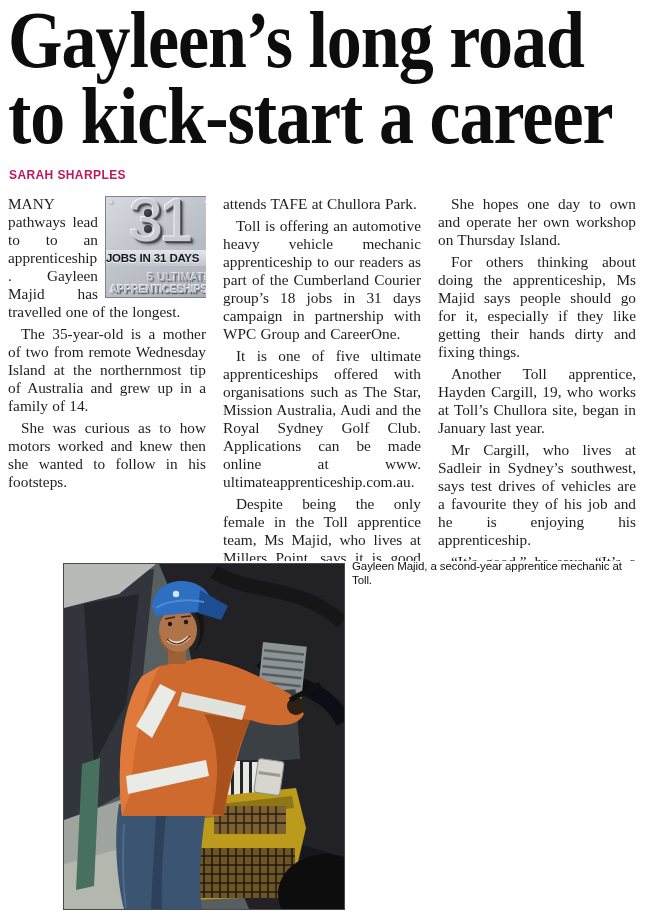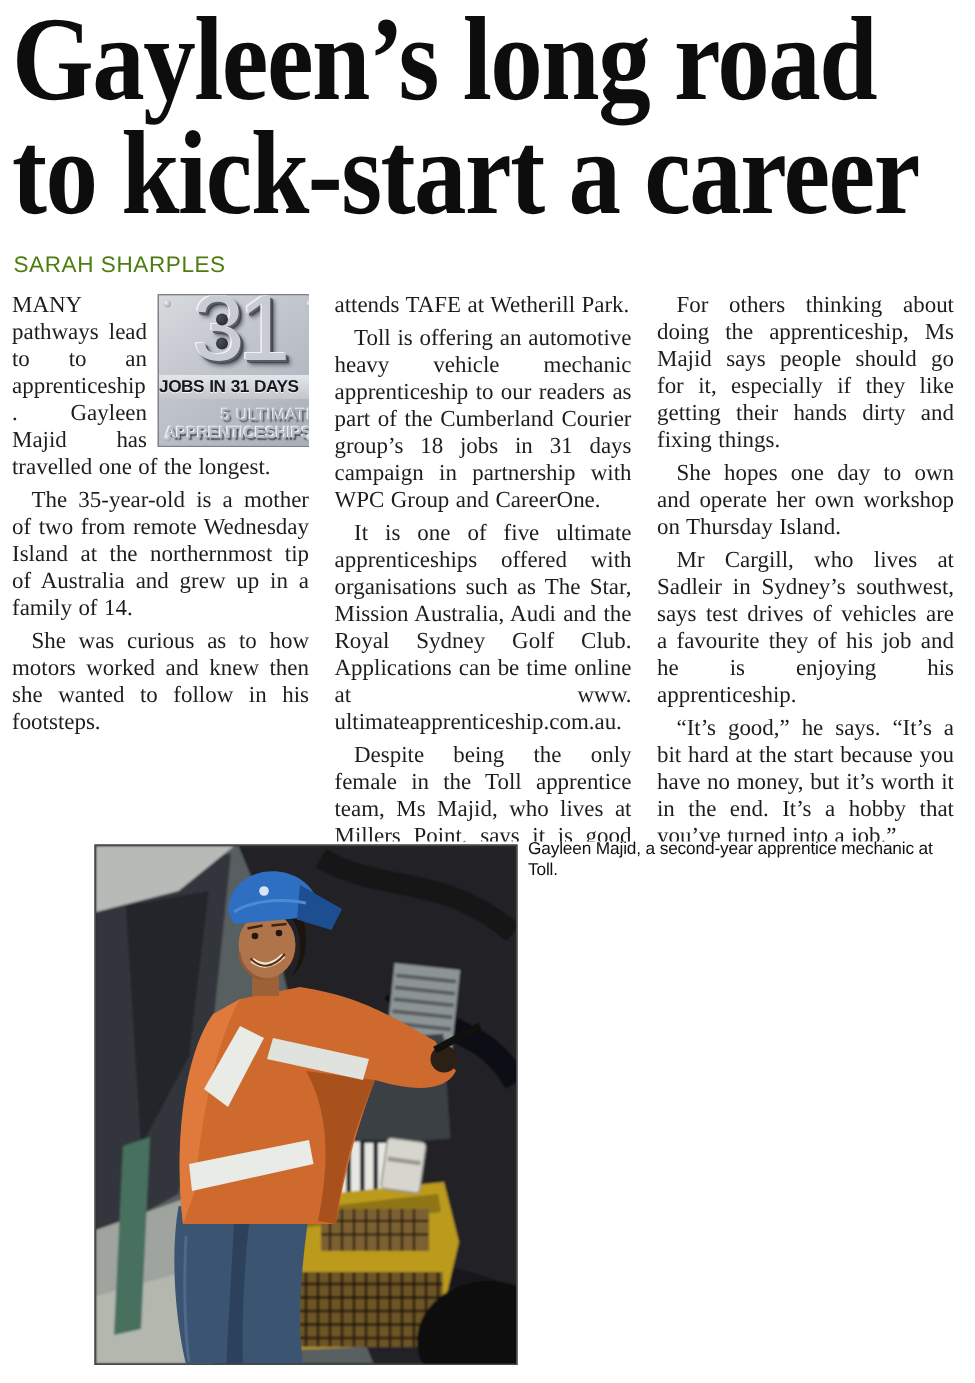--- a/index.html
+++ b/index.html
@@ -8,21 +8,21 @@
 
   
   .headline{position:absolute;left:8px;top:2px;width:645px;
             font-weight:bold;color:#0d0d0d;font-size:70px;line-height:67px;
             letter-spacing:-1px;transform:scaleY(1.14);transform-origin:0 0;
             font-family:"Liberation Serif","DejaVu Serif",serif;white-space:nowrap;}
 
   
   .byline{position:absolute;left:9px;top:168px;
           font-family:"Liberation Sans","DejaVu Sans",sans-serif;
-          font-weight:normal;font-size:15px;letter-spacing:.4px;color:#4d7c0f;}
+          font-weight:bold;font-size:12px;letter-spacing:.4px;color:#be185d;}
 
   
   .columns{position:absolute;left:8px;top:195px;width:628px;height:366px;
            display:flex;gap:17px;}
   .col{width:198px;height:366px;overflow:hidden;
        font-size:15.3px;line-height:18px;text-align:justify;
        word-spacing:.5px;color:#1d1d1d;}
   .col p{margin:0 0 4px 0;text-indent:13px;overflow-wrap:break-word;}
   .col.flush p:first-of-type{text-indent:0;}
 
@@ -91,29 +91,30 @@
       <div class="rivet r2"></div>
       <div class="rivet r3"></div>
       <div class="rivet r4"></div>
     </div>
   <p>MANY pathways lead to to an apprenticeship. Gayleen Majid has travelled one of the longest.</p>
       <p>The 35-year-old is a mother of two from remote Wednesday Island at the northernmost tip of Australia and grew up in a family of 14.</p>
       <p>She was curious as to how motors worked and knew then she wanted to follow in his footsteps.</p>
     </div>
 
   <div class="col flush">
-      <p>attends TAFE at Wetherill Park.</p>
+      <p>attends TAFE at Chullora Park.</p>
       <p>Toll is offering an automotive heavy vehicle mechanic apprenticeship to our readers as part of the Cumberland Courier group’s 18 jobs in 31 days campaign in partnership with WPC Group and CareerOne.</p>
-      <p>It is one of five ultimate apprenticeships offered with organisations such as The Star, Mission Australia, Audi and the Royal Sydney Golf Club. Applications can be time online at www. ultimateapprenticeship.com.au.</p>
+      <p>It is one of five ultimate apprenticeships offered with organisations such as The Star, Mission Australia, Audi and the Royal Sydney Golf Club. Applications can be made online at www. ultimateapprenticeship.com.au.</p>
       <p>Despite being the only female in the Toll apprentice team, Ms Majid, who lives at Millers Point, says it is good fun and she loves everything about her job.</p>
     </div>
 
   <div class="col">
+      <p>She hopes one day to own and operate her own workshop on Thursday Island.</p>
       <p>For others thinking about doing the apprenticeship, Ms Majid says people should go for it, especially if they like getting their hands dirty and fixing things.</p>
-      <p>She hopes one day to own and operate her own workshop on Thursday Island.</p>
+      <p>Another Toll apprentice, Hayden Cargill, 19, who works at Toll’s Chullora site, began in January last year.</p>
       <p>Mr Cargill, who lives at Sadleir in Sydney’s southwest, says test drives of vehicles are a favourite they of his job and he is enjoying his apprenticeship.</p>
       <p>“It’s good,” he says. “It’s a bit hard at the start because you have no money, but it’s worth it in the end. It’s a hobby that you’ve turned into a job.”</p>
     </div>
 </div>
 
 <div class="photo">
   <svg width="280" height="345" viewBox="0 0 280 345">
     <defs>
       <filter id="soft" x="-5%" y="-5%" width="110%" height="110%">
         <feGaussianBlur stdDeviation="0.7"></feGaussianBlur>

